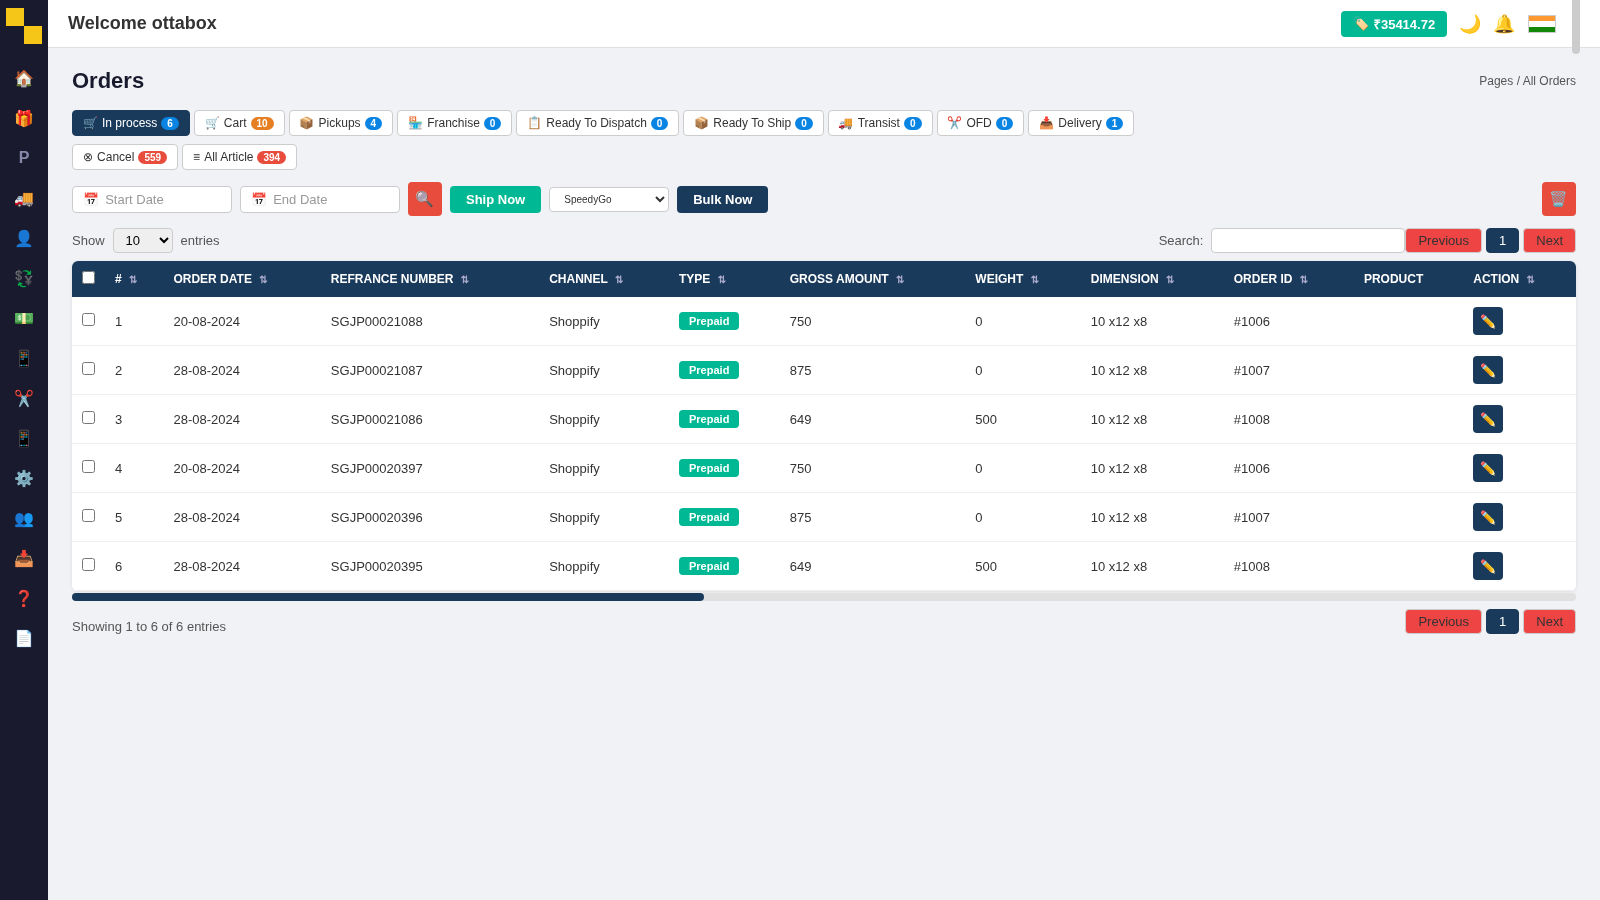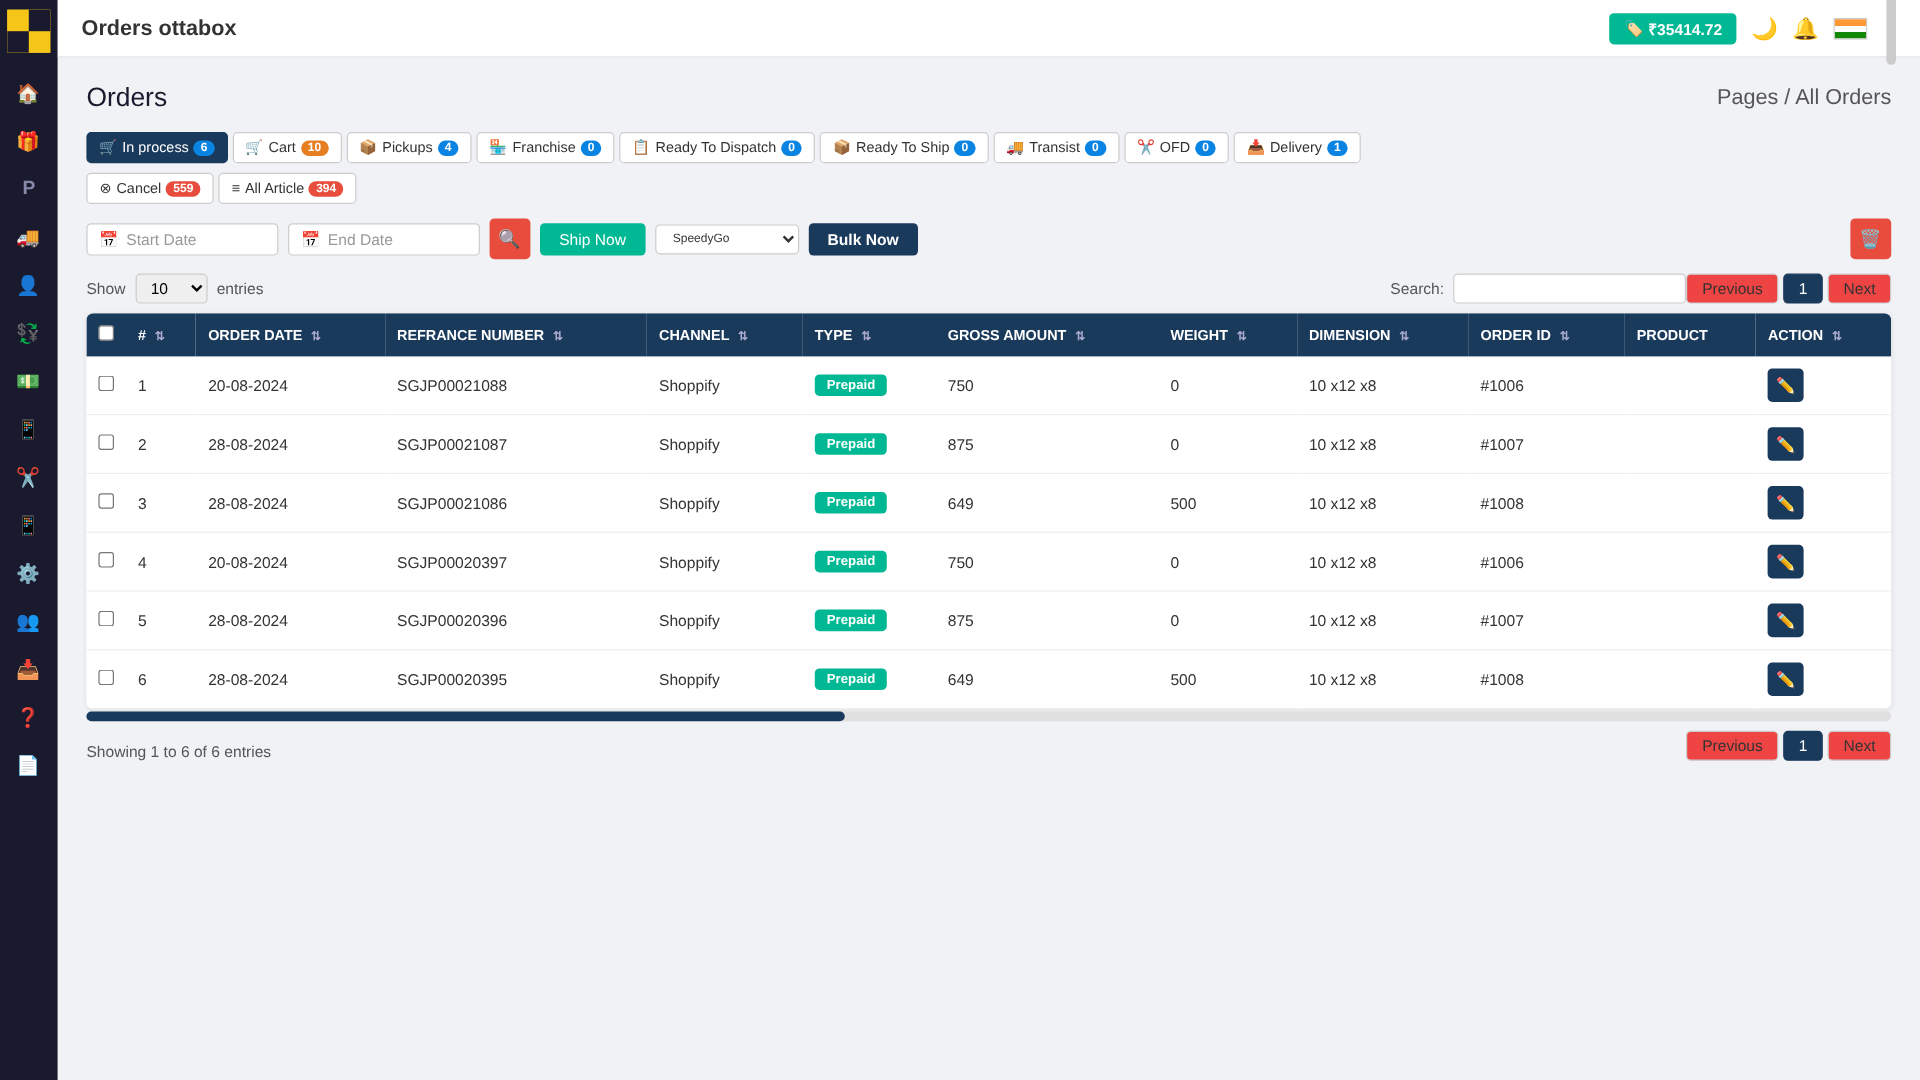--- a/index.html
+++ b/index.html
@@ -104,25 +104,25 @@
 
     
     .page-header {
       display: flex;
       align-items: center;
       justify-content: space-between;
       margin-bottom: 16px;
     }
     .page-title {
       font-size: 22px;
-      font-weight: 400;
+      font-weight: 700;
       color: #1a1a2e;
     }
     .breadcrumb {
-      font-size: 18px;
+      font-size: 12px;
       color: #888;
     }
     .breadcrumb span { color: #555; }
 
     
     .tabs-row {
       display: flex;
       flex-wrap: wrap;
       gap: 4px;
       margin-bottom: 8px;
@@ -208,21 +208,21 @@
       justify-content: center;
     }
     .ship-now-btn {
       background: #00b894;
       color: #fff;
       border: none;
       border-radius: 4px;
       padding: 6px 16px;
       font-size: 13px;
       cursor: pointer;
-      font-weight: 400;
+      font-weight: 700;
     }
     .dropdown-select {
       border: 1px solid #ccc;
       border-radius: 4px;
       padding: 5px 10px;
       font-size: 10px;
       background: #fff;
       color: #333;
       cursor: pointer;
       min-width: 120px;
@@ -421,21 +421,21 @@
   <div class="sidebar-icon">⚙️</div>
   <div class="sidebar-icon">👥</div>
   <div class="sidebar-icon">📥</div>
   <div class="sidebar-icon">❓</div>
   <div class="sidebar-icon">📄</div>
 </div>
 
 <div class="main">
 
   <div class="topbar">
-    <div class="topbar-title">Orders ottabox</div>
+    <div class="topbar-title">Welcome ottabox</div>
     <div class="topbar-right">
       <div class="balance-badge">
         <span>🏷️</span>
         <span>₹35414.72</span>
       </div>
       <span class="topbar-icon">🌙</span>
       <span class="topbar-icon">🔔</span>
       <div class="flag"></div>
       <div style="width:8px;height:60px;background:#ccc;border-radius:4px;margin-left:4px;"></div>
     </div>

